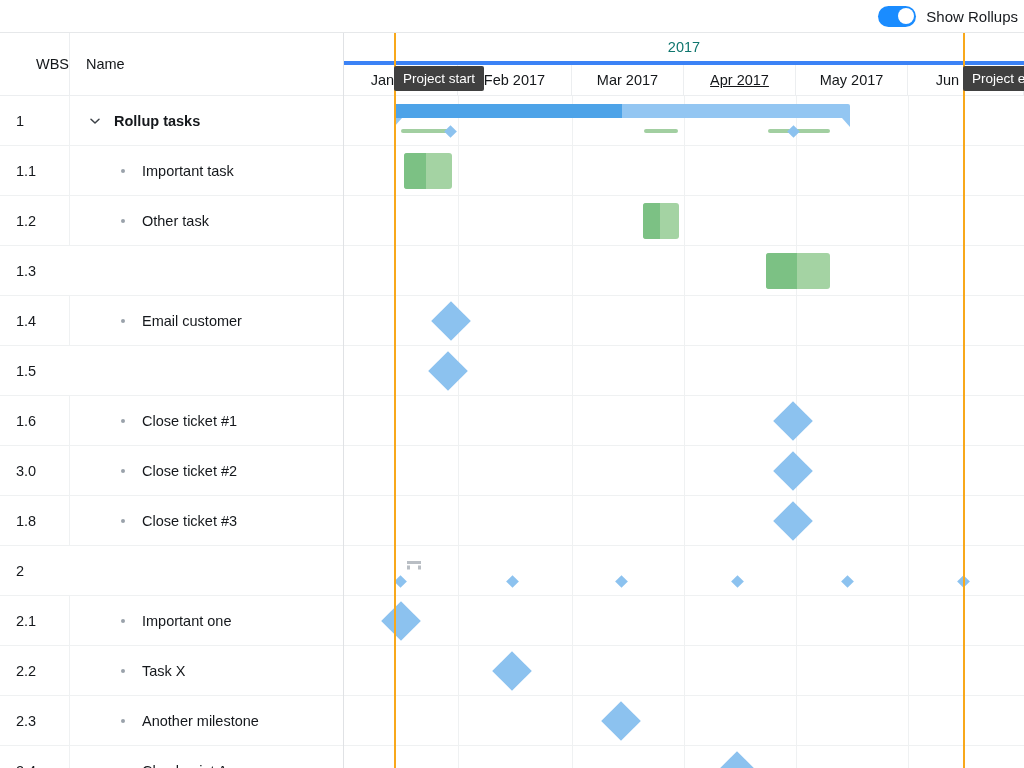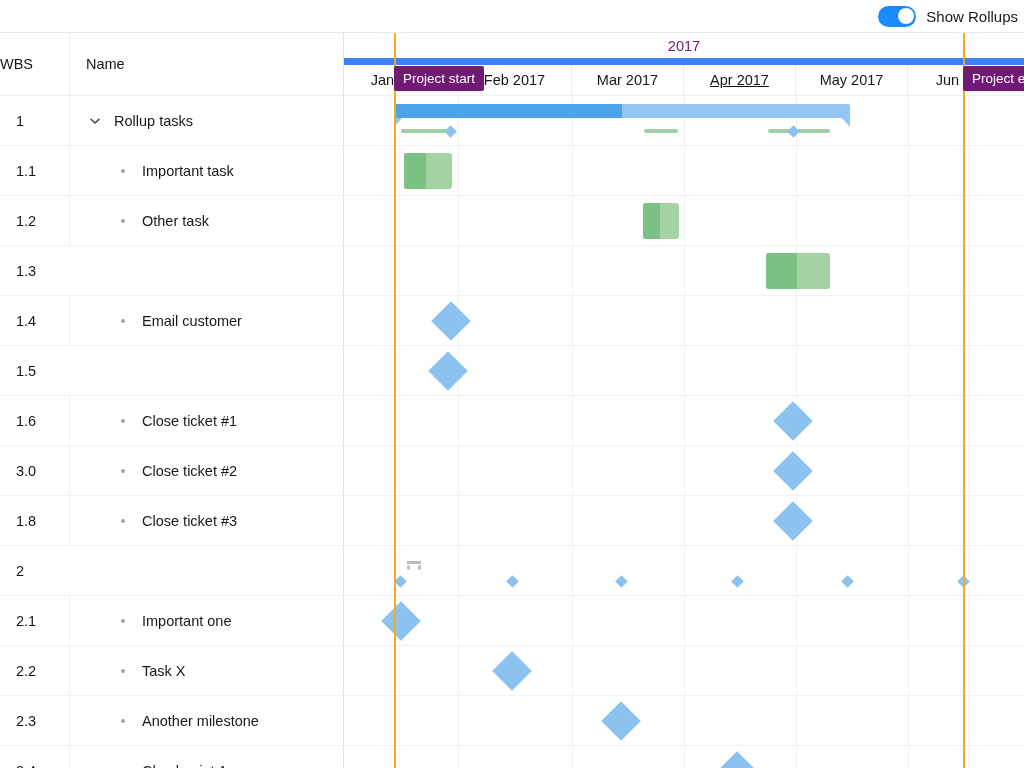--- a/index.html
+++ b/index.html
@@ -43,21 +43,21 @@
   
   .left-table {
     position: absolute; top: 0; left: 0; width: 344px; height: 736px;
     border-right: 1px solid #e0e2e5;
     background: #fff; z-index: 4;
   }
   .lt-head {
     height: 63px; display: flex; align-items: center;
     border-bottom: 1px solid #eceef0;
   }
-  .col-wbs { width: 69px; flex: none; padding-left: 0; }
+  .col-wbs { width: 69px; flex: none; padding-left: 0; text-align: right; }
   .col-name { flex: 1; padding-left: 16px; border-left: 1px solid #eceef0; height: 100%; display: flex; align-items: center; }
   .head-txt { font-size: 14.5px; color: #14171a; }
 
   .lt-rows { position: relative; }
   .lt-row {
     height: 50px; display: flex; align-items: center;
     border-bottom: 1px solid #eff1f2;
   }
   .lt-row .cell-wbs {
     width: 69px; flex: none; padding-left: 16px;
@@ -73,31 +73,31 @@
   }
   .chev svg { display: block; }
   .bullet {
     width: 18px; height: 18px; flex: none; margin-right: 10px;
     margin-left: 28px; display: flex; align-items: center; justify-content: center;
   }
   .bullet i {
     width: 4px; height: 4px; border-radius: 50%; background: #9aa2ab; display: block;
   }
   .task-name { font-size: 14.5px; color: #15181c; white-space: nowrap; }
-  .task-name.group { font-weight: 400; }
+  .task-name.group { font-weight: 700; }
 
   
   .timeline {
     position: absolute; top: 0; left: 344px;
     width: 680px; height: 736px; overflow: hidden;
   }
   .tl-year {
     height: 32px; display: flex; align-items: center; justify-content: center;
-    font-size: 14.5px; color: #701a75;
-    border-bottom: 7px solid #3b82f6;
+    font-size: 14.5px; color: #0f766e;
+    border-bottom: 4px solid #3b82f6;
   }
   .tl-months {
     height: 31px; display: flex; position: relative;
     border-bottom: 1px solid #eceef0;
   }
   .tl-month {
     flex: none; display: flex; align-items: center; justify-content: center;
     font-size: 14.5px; color: #14171a;
     border-right: 1px solid #eceef0;
     height: 100%;
@@ -110,21 +110,21 @@
   .tl-rowline {
     position: absolute; left: 0; right: 0; height: 1px; background: #eff1f2;
   }
 
   
   .marker-line {
     position: absolute; top: 0; width: 2px; background: #f8a81b; z-index: 6;
   }
   .marker-tag {
     position: absolute; height: 25px; line-height: 25px;
-    background: #701a75; color: #fff;
+    background: #404040; color: #fff;
     font-size: 13.5px; padding: 0 9px; white-space: nowrap;
     border-radius: 2px; z-index: 7;
   }
 
   
   .sum-bar {
     position: absolute; height: 14px; z-index: 3;
     background: #93c6f2; border-radius: 2px 2px 0 0;
   }
   .sum-bar .sum-prog {

